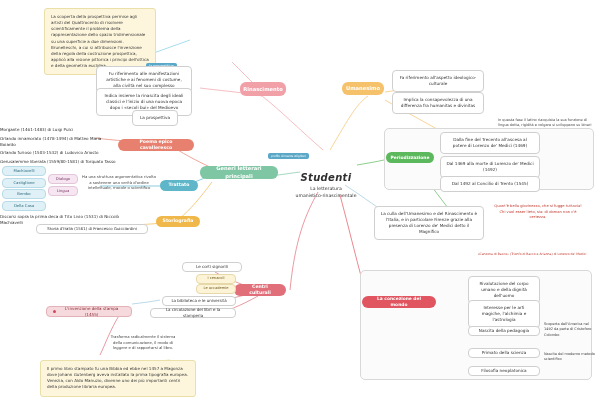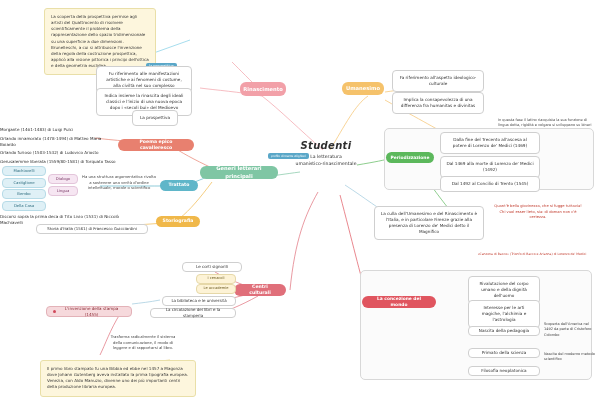--- a/index.html
+++ b/index.html
@@ -144,21 +144,21 @@
   <div class="node white" style="left:132px;top:110px;width:46px;">La prospettiva</div>
 
   <div class="node pill" style="left:342px;top:82px;width:42px;height:13px;background:#f5c26b;">Umanesimo</div>
 
   <div class="node white" style="left:392px;top:70px;width:92px;">Fa riferimento all'aspetto ideologico-culturale</div>
   <div class="node white" style="left:392px;top:92px;width:92px;">Implica la consapevolezza di una differenza fra humanitas e divinitas</div>
 
   <div class="node" style="left:498px;top:118px;width:96px;font-size:3.5px;line-height:1.5;color:#4a4a4a;text-align:left;">In questa fase il latino riacquista la sua funzione di lingua dotta, rigidità e volgare si sviluppano su binari paralleli; letteratura dotta in latino, letteratura di intrattenimento e di consumo in volgare</div>
   <div class="node" style="left:498px;top:172px;width:96px;font-size:3.5px;line-height:1.5;color:#4a4a4a;text-align:left;">Nella lancia fase l'attività creativa in volgare ricade in un secondo piano: nel contro e ci giunge a una completa scomparsa di questi canoni e dei generi letterari</div>
 
-  <div class="node center-title" style="left:286px;top:140px;width:80px;">
+  <div class="node center-title" style="left:286px;top:172px;width:80px;">
     <div class="t1">Studenti</div>
     <div class="t2" style="white-space:pre-line;">La letteratura
 umanistico-rinascimentale</div>
   </div>
 
   <div class="node pill" style="left:200px;top:166px;width:78px;height:13px;background:#7fc6a4;">Generi letterari principali</div>
 
   <div class="node pill" style="left:118px;top:139px;width:76px;height:12px;background:#e8806f;font-size:4.6px;">Poema epico cavalleresco</div>
   <div class="node pill" style="left:160px;top:180px;width:38px;height:11px;background:#5fb6c9;font-size:4.6px;">Trattato</div>
   <div class="node pill" style="left:156px;top:216px;width:44px;height:11px;background:#f0b84a;font-size:4.6px;">Storiografia</div>

